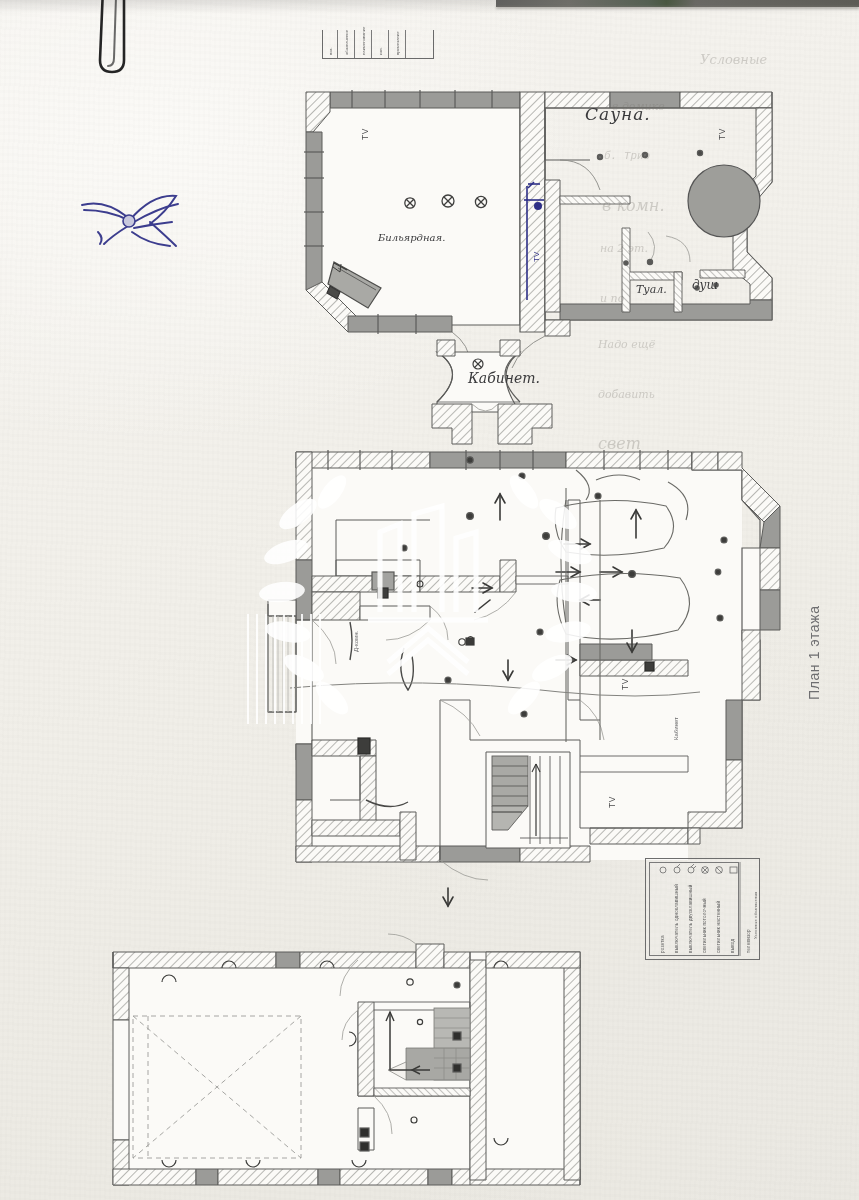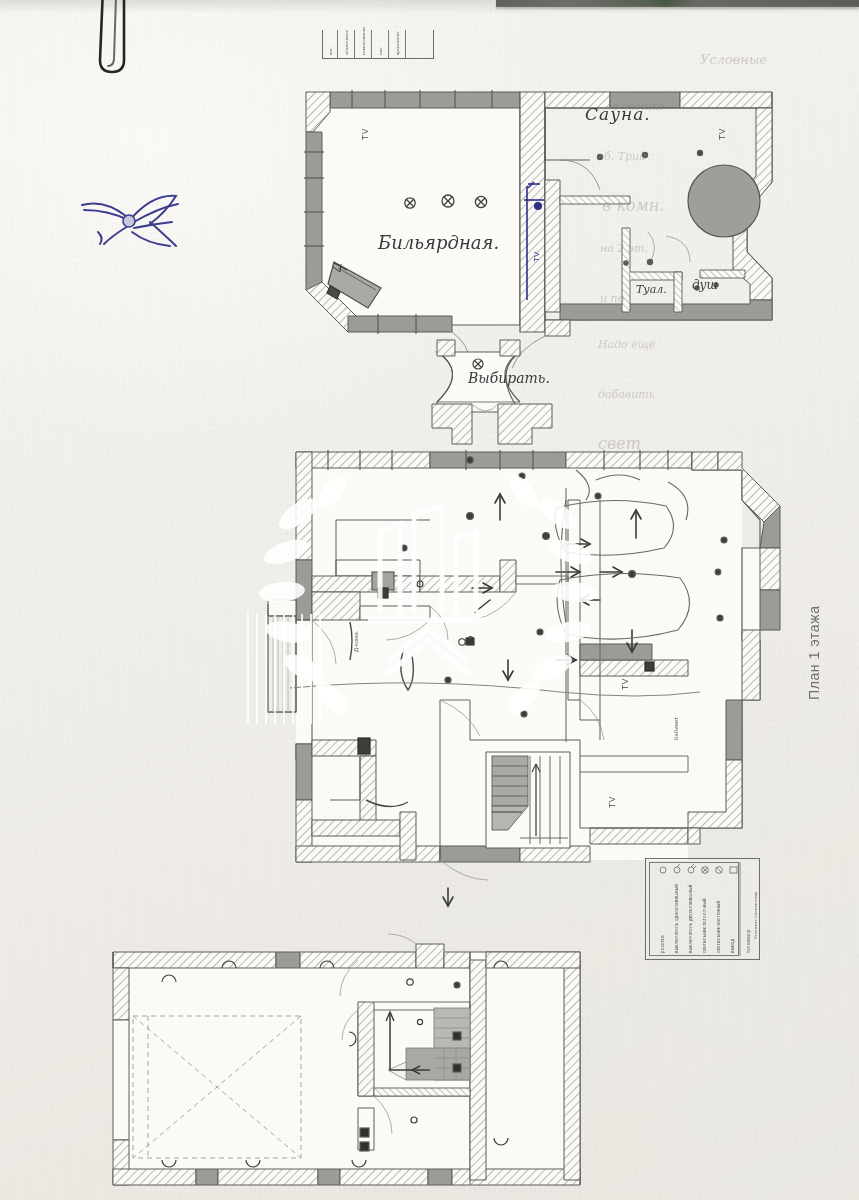--- a/index.html
+++ b/index.html
@@ -522,25 +522,25 @@
         <path d="M186,150 L186,52 L214,44 L214,150"></path>
         <path d="M228,150 L228,76 L248,70 L248,150"></path>
         <path d="M140,158 L260,158"></path>
         <path d="M160,200 L200,166 L240,200"></path>
         <path d="M160,212 L200,178 L240,212"></path>
       </g>
     </svg>
   </div>
   <div class="wm-bars"></div>
 
-  <div class="hl hand" style="left:378px;top:232px;font-size:18px;">Бильярдная.</div>
+  <div class="hl hand" style="left:378px;top:232px;font-size:10px;">Бильярдная.</div>
   <div class="hl hand" style="left:585px;top:104px;font-size:17px;letter-spacing:1px;">Сауна.</div>
   <div class="hl hand" style="left:636px;top:283px;font-size:11px;">Туал.</div>
   <div class="hl hand" style="left:692px;top:278px;font-size:12px;">душ</div>
-  <div class="hl hand" style="left:468px;top:370px;font-size:14px;">Выбирать.</div>
+  <div class="hl hand" style="left:468px;top:370px;font-size:14px;">Кабинет.</div>
 
   <div class="tvlab" style="left:360px;top:140px;">TV</div>
   <div class="tvlab" style="left:717px;top:140px;">TV</div>
   <div class="tvlab" style="left:620px;top:690px;">TV</div>
   <div class="tvlab" style="left:607px;top:808px;">TV</div>
 
   <svg style="position:absolute;left:0;top:0;width:859px;height:1200px;pointer-events:none;">
 
     <g stroke="#3c3d8e" stroke-width="2" fill="none" stroke-linecap="round">
       <path d="M82,205 Q104,199 126,216"></path>
@@ -607,21 +607,21 @@
     <div class="tick" style="left:82px;"></div>
     <div class="cap" style="left:5px;top:25px;">поз.</div>
     <div class="cap" style="left:21px;top:25px;">обозначение</div>
     <div class="cap" style="left:38px;top:25px;">наименование</div>
     <div class="cap" style="left:55px;top:25px;">кол.</div>
     <div class="cap" style="left:72px;top:25px;">примечание</div>
   </div>
 
   <div class="bleed" style="left:700px;top:52px;font-size:13px;">Условные</div>
   <div class="bleed" style="left:600px;top:100px;font-size:11px;margin-left:12px;">в домике</div>
-  <div class="bleed" style="left:604px;top:150px;font-size:11px;">б. Трио</div>
+  <div class="bleed" style="left:604px;top:150px;font-size:11px;font-family:Liberation Mono, monospace;">б. Трио</div>
   <div class="bleed" style="left:602px;top:196px;font-size:16px;">в комн.</div>
   <div class="bleed" style="left:600px;top:242px;font-size:11px;">на 2 эт.</div>
   <div class="bleed" style="left:600px;top:292px;font-size:11px;">и по</div>
   <div class="bleed" style="left:598px;top:338px;font-size:11px;">Надо ещё</div>
   <div class="bleed" style="left:598px;top:388px;font-size:11px;">добавить</div>
   <div class="bleed" style="left:598px;top:434px;font-size:16px;">свет</div>
 
 </div>
 
 </body></html>

